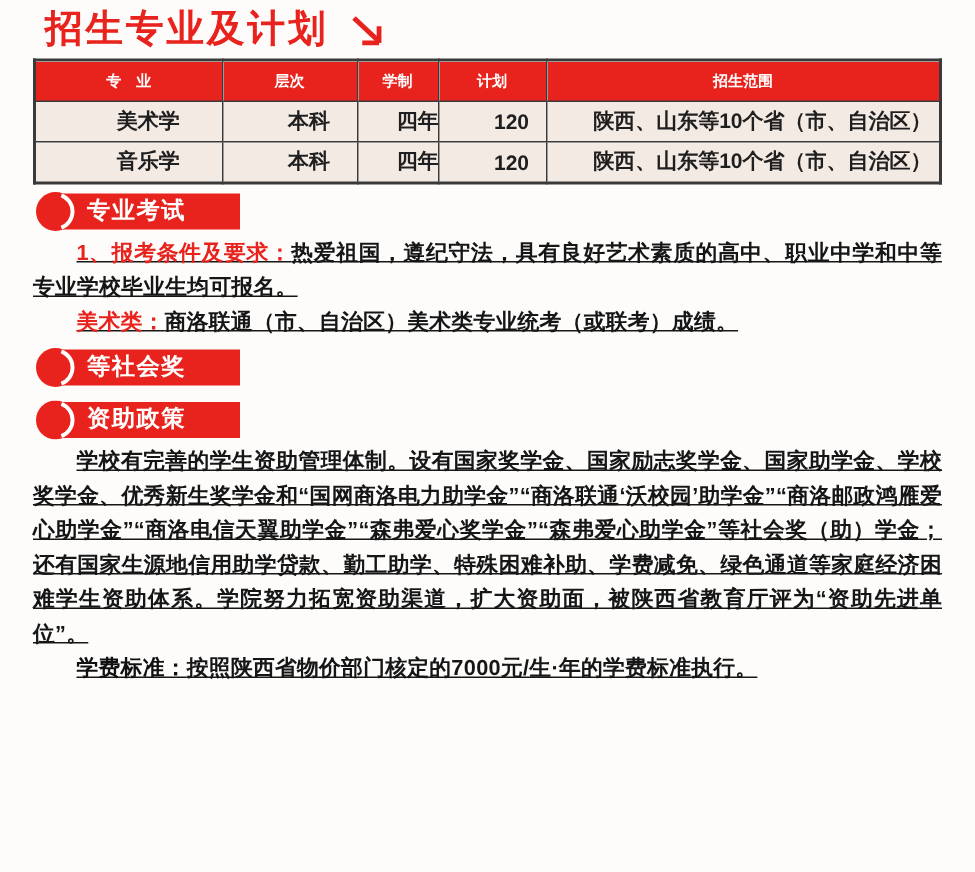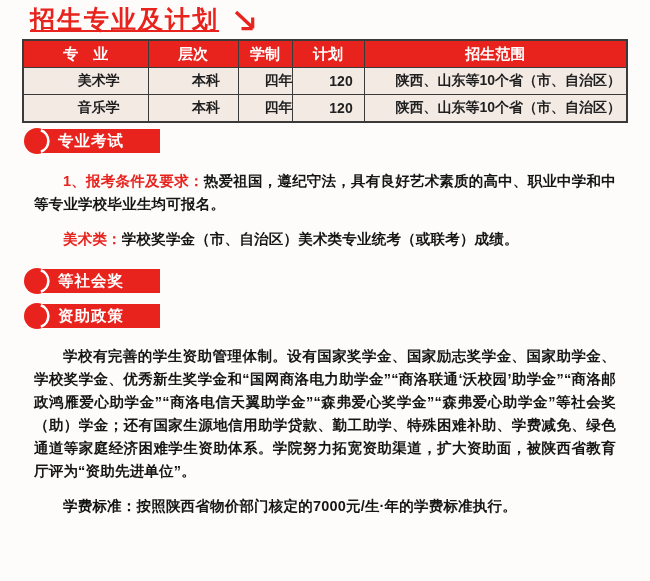--- a/index.html
+++ b/index.html
@@ -9,51 +9,52 @@
     font-family:"Liberation Sans","DejaVu Sans",sans-serif;
     color:#1c1c1c;
     -webkit-font-smoothing:antialiased;
   }
   .page { width:650px; height:581px; box-sizing:border-box; padding:4px 22px 0 22px; overflow:hidden; }
 
   
   .title-row { display:flex; align-items:center; gap:12px; margin:2px 0 6px 8px; }
   .page-title {
     margin:0; font-size:25px; line-height:27px; font-weight:bold;
-    color:#e8231d; letter-spacing:2px;text-decoration:underline;
+    color:#e8231d; letter-spacing:2px;
   }
   .title-arrow { flex:0 0 auto; margin-top:2px; }
 
   
   table.enroll {
     width:606px; border-collapse:collapse; table-layout:fixed;
     border:2px solid #3a3a3a;
     font-size:14px; font-weight:600;
   }
   table.enroll th, table.enroll td {
     border:1.5px solid #3a3a3a; text-align:center; vertical-align:middle;
     padding:0; height:26px; overflow:hidden; white-space:nowrap;
   }
-  table.enroll th { background:#e8231d; color:#ffffff; font-size:15px; font-weight:bold; }
+  table.enroll th { background:#e8231d; color:#ffffff; font-size:10px; font-weight:bold; }
   table.enroll td { background:#f3eae4; color:#1f1f1f;padding-left:26px; }
 
   
   .section-badge { position:relative; display:inline-block; height:24px; margin:6px 0 5px 2px; }
   .badge-label {
     display:inline-block; box-sizing:border-box; height:24px; line-height:24px;
     margin-left:13px; padding:0 36px 0 21px;
     background:#e8231d; color:#ffffff; font-size:15.5px; font-weight:bold; letter-spacing:1px;
   }
   .badge-cap { position:absolute; left:0; top:-1px; width:26px; height:26px; }
 
   
   .para {
-    margin:12px; font-size:14.5px; line-height:23px; font-weight:600;
+    margin:0; font-size:14.5px; line-height:23px; font-weight:600;
     text-align:justify; text-indent:2em; color:#161616;
     letter-spacing:0.2px;
+    text-decoration:underline;
   }
   .lead { font-weight:bold; }
   .lead.red { color:#e8231d; }
   .lead.dark { color:#111111; }
   .section { margin:0; }
 </style>
 </head>
 <body>
 
 <div class="page">
@@ -105,21 +106,21 @@
     <div class="section-badge">
       <span class="badge-label">专业考试</span>
       <span class="badge-cap">
         <svg width="26" height="26" viewBox="0 0 26 26" aria-hidden="true">
           <circle cx="13" cy="13" r="13" fill="#e8231d"></circle>
           <path d="M16.9 2.3 A 11.4 11.4 0 0 1 16.9 23.7" fill="none" stroke="#ffffff" stroke-width="2.6"></path>
         </svg>
       </span>
     </div>
     <p class="para"><span class="lead red">1、报考条件及要求：</span><span>热爱祖国，遵纪守法，具有良好艺术素质的高中、职业中学和中等专业学校毕业生均可报名。</span></p>
-    <p class="para"><span class="lead red">美术类：</span><span>学校奖学金（市、自治区）美术类专业统考（或联考）成绩。</span></p>
+    <p class="para"><span class="lead red">美术类：</span><span>商洛联通（市、自治区）美术类专业统考（或联考）成绩。</span></p>
   </div>
 
   <div class="section">
     <div class="section-badge">
       <span class="badge-label">等社会奖</span>
       <span class="badge-cap">
         <svg width="26" height="26" viewBox="0 0 26 26" aria-hidden="true">
           <circle cx="13" cy="13" r="13" fill="#e8231d"></circle>
           <path d="M16.9 2.3 A 11.4 11.4 0 0 1 16.9 23.7" fill="none" stroke="#ffffff" stroke-width="2.6"></path>
         </svg>

